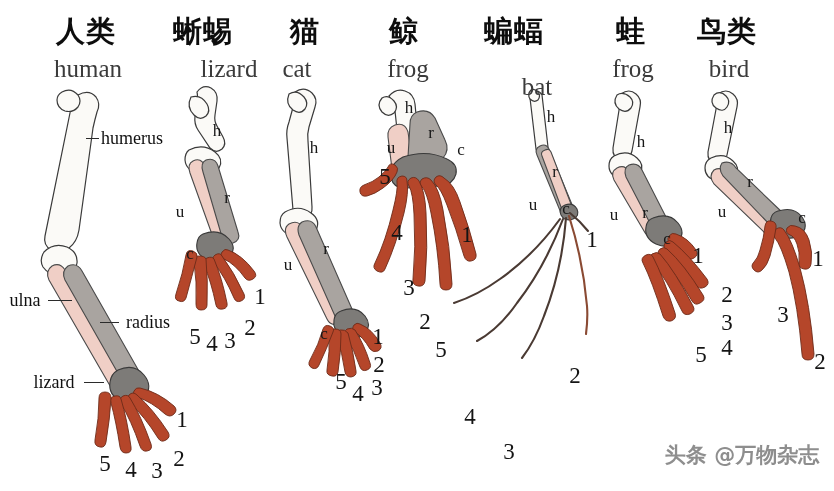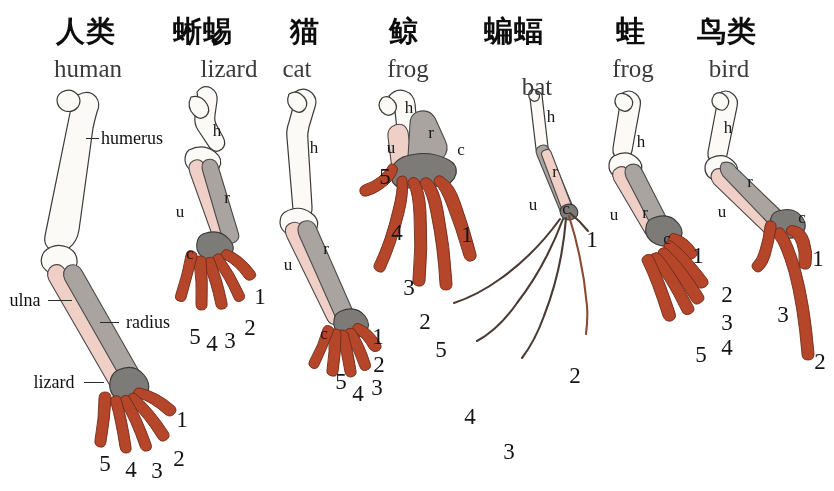--- a/index.html
+++ b/index.html
@@ -291,14 +291,15 @@
       <div class="en-name" style="left: 729px; top: 55px;">bird</div>
       <div class="bone-label" style="left: 728px; top: 128px;">h</div>
       <div class="bone-label" style="left: 750px; top: 182px;">r</div>
       <div class="bone-label" style="left: 722px; top: 212px;">u</div>
       <div class="bone-label" style="left: 802px; top: 218px;">c</div>
       <div class="digit-label" style="left: 818px; top: 259px;">1</div>
       <div class="digit-label" style="left: 820px; top: 362px;">2</div>
       <div class="digit-label" style="left: 783px; top: 315px;">3</div>
     </div>
 
+  <div class="watermark" style="left:742px; top:441px;">头条 @万物杂志</div>
 
 </div>
 
 </body></html>

